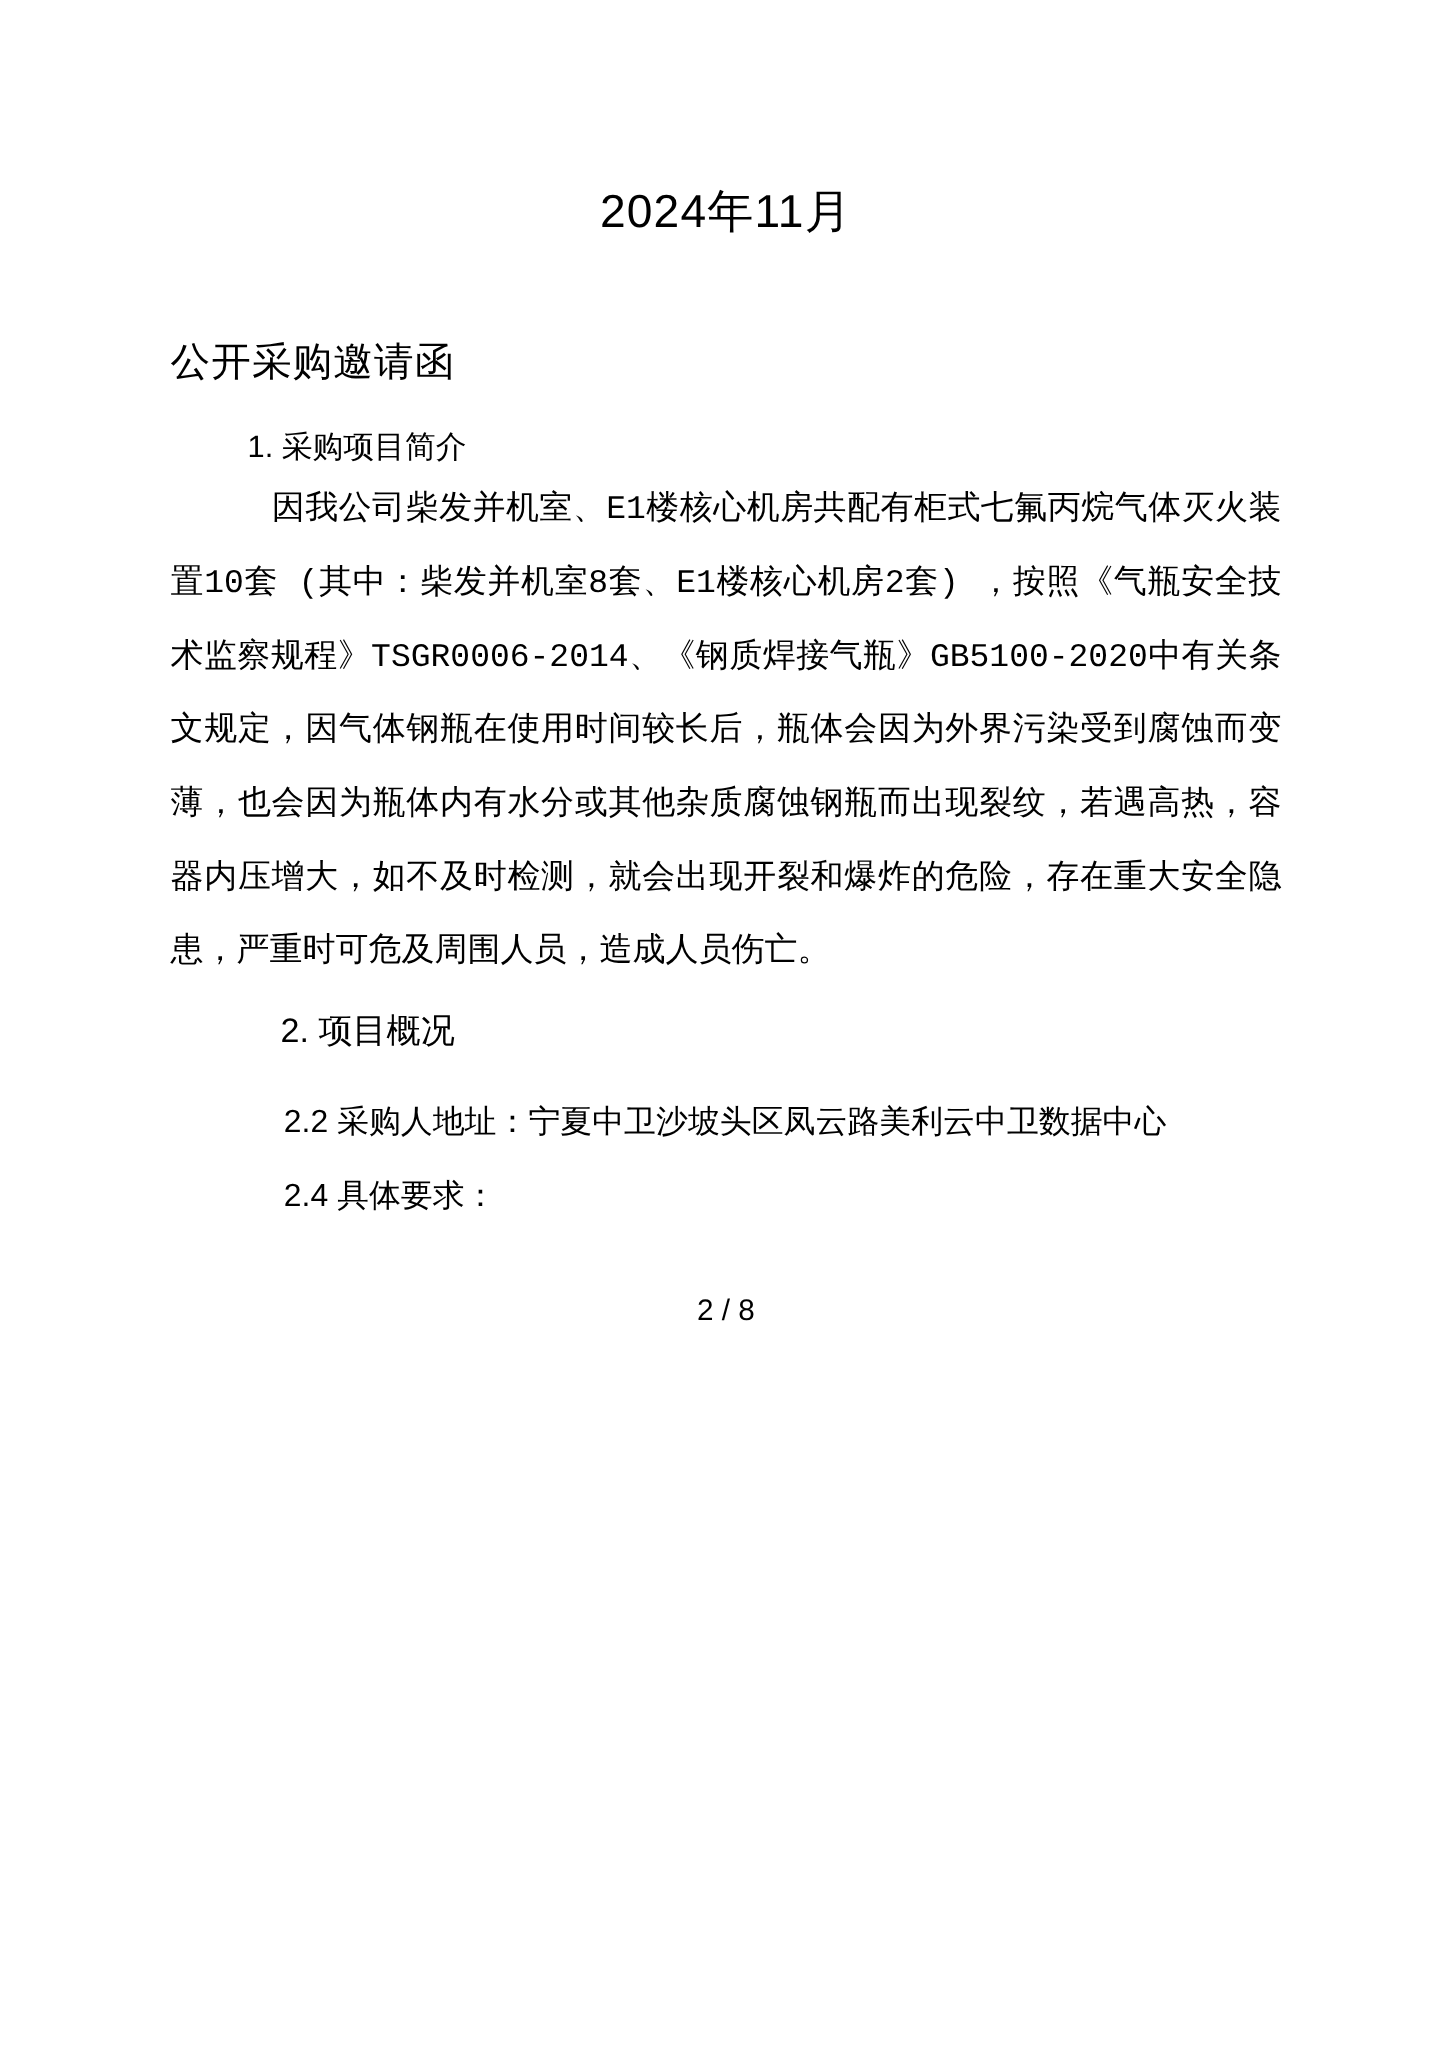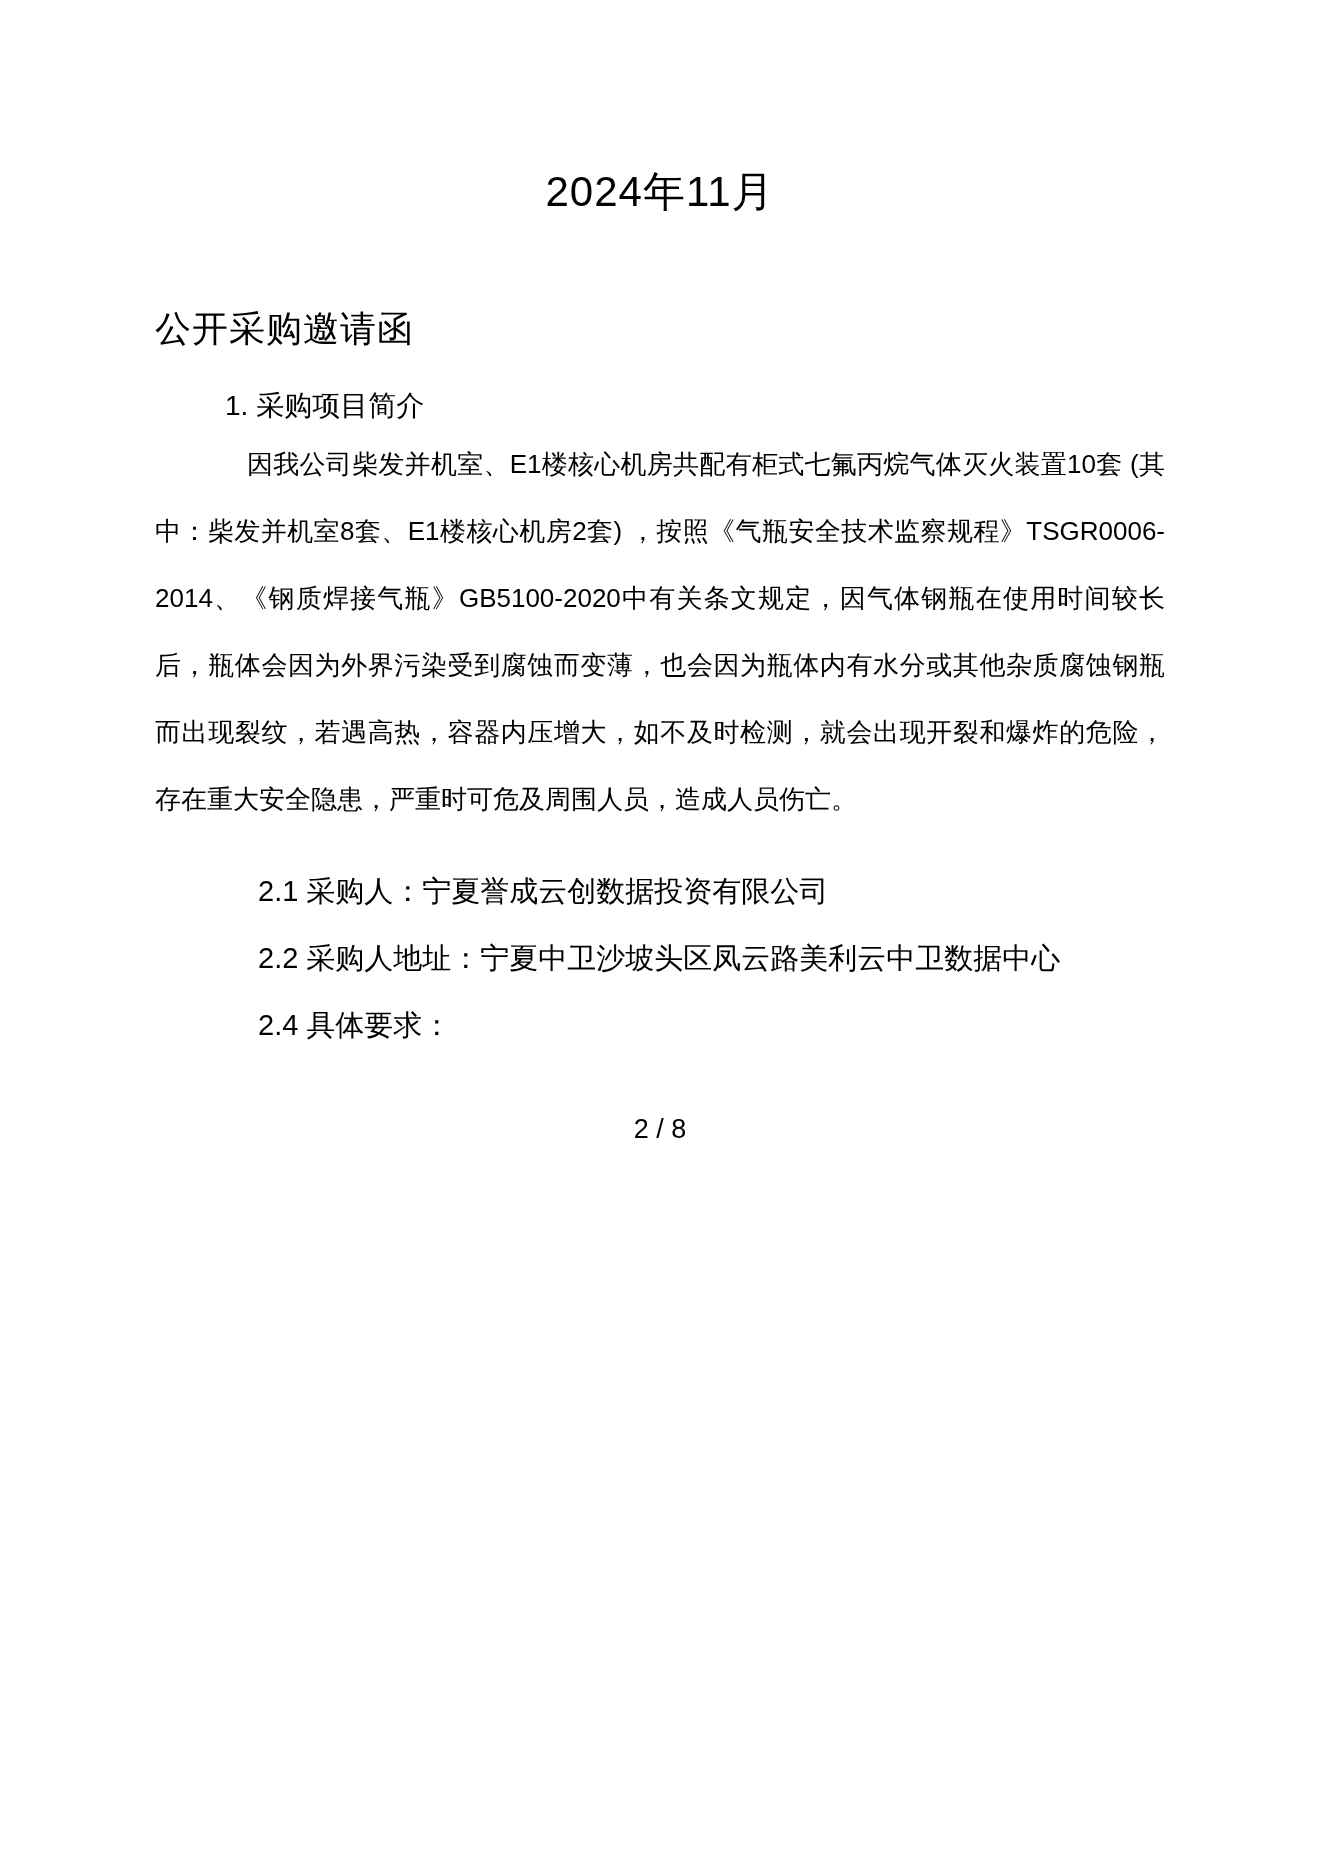--- a/index.html
+++ b/index.html
@@ -42,25 +42,26 @@
     font-weight: 400;
   }
   .sec2-heading {
     margin: 12px 0 0 100px;
     font-size: 31px;
     line-height: 50px;
     font-weight: 400;
   }
   .body-par {
     margin: 0;
-    font-size: 26px;
+    font-size: 30px;
     line-height: 67px;
     text-align: justify;
     text-justify: inter-ideograph;
     text-indent: 92px;
+    font-family: Liberation Mono, monospace;
   }
   .body-par.second {
     margin-top: 20px;
   }
   .sub-items {
     margin-top: 25px;
   }
   .sub-par {
     margin: 0;
     font-size: 29px;
@@ -86,22 +87,22 @@
 
   <div class="doc-title">2024年11月</div>
 
   <div class="doc-subtitle">公开采购邀请函</div>
 
   <div class="sec1-heading">1. 采购项目简介</div>
 
   <p class="body-par">因我公司柴发并机室、E1楼核心机房共配有柜式七氟丙烷气体灭火装置10套 (其中：柴发并机室8套、E1楼核心机房2套) ，按照《气瓶安全技术监察规程》TSGR0006-2014、《钢质焊接气瓶》GB5100-2020中有关条文规定，因气体钢瓶在使用时间较长后，瓶体会因为外界污染受到腐蚀而变薄，也会因为瓶体内有水分或其他杂质腐蚀钢瓶而出现裂纹，若遇高热，容器内压增大，如不及时检测，就会出现开裂和爆炸的危险，存在重大安全隐患，严重时可危及周围人员，造成人员伤亡。</p>
 
 
+  <div class="sec2-heading">2. 项目概况</div>
 
   <div class="sub-items">
-    <p class="sub-par">2.1 采购人：宁夏誉成云创数据投资有限公司</p>
     <p class="sub-par">2.2 采购人地址：宁夏中卫沙坡头区凤云路美利云中卫数据中心</p>
     <p class="sub-par">2.4 具体要求：</p>
   </div>
 
   <div class="page-footer">2 / 8</div>
 
 </div>
 
 </body></html>

